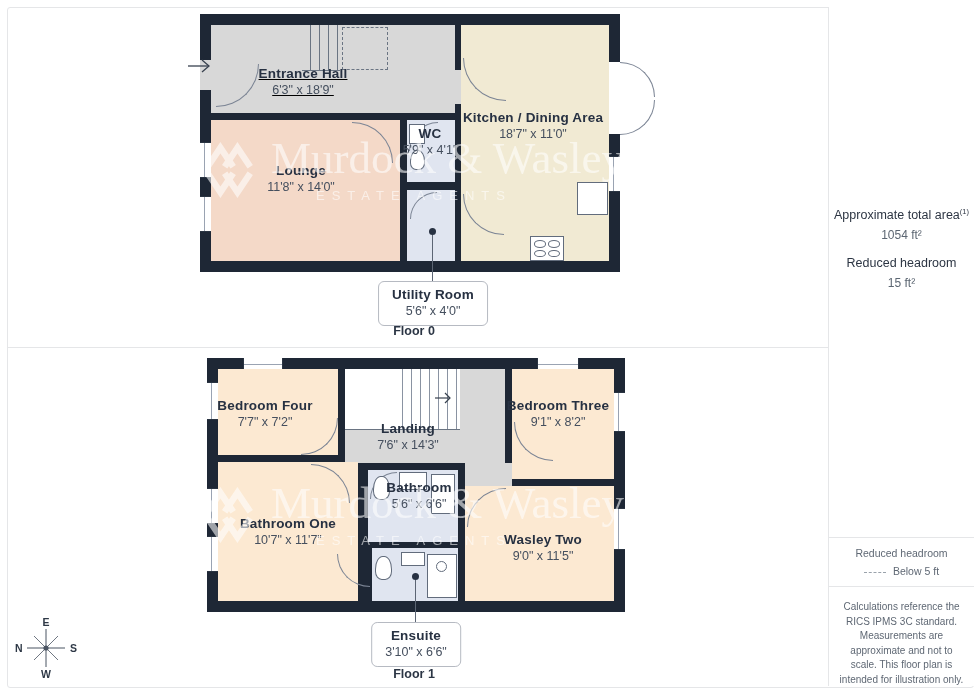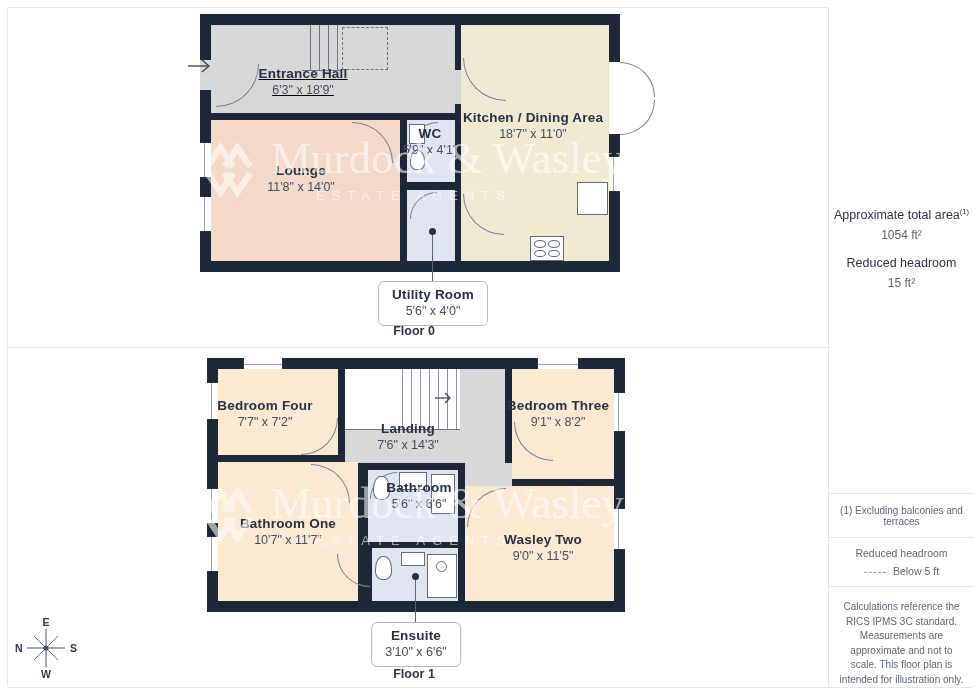--- a/index.html
+++ b/index.html
@@ -260,23 +260,20 @@
 <div class="sidebar">
   <div class="side-area">
     <div class="side-h">
       <span>Approximate total area</span><sup>(1)</sup>
     </div>
     <div class="side-v">1054 ft²</div>
     <div class="side-h" style="margin-top:14px;">Reduced headroom</div>
     <div class="side-v">15 ft²</div>
   </div>
 
-  <div class="side-box box-footnote">
-    <span>(1) Excluding balconies and terraces</span>
-  </div>
 
   <div class="side-box box-legend">
     <div>Reduced headroom</div>
     <div class="legend-line2">
       <span class="dash-sample"></span><span>Below 5 ft</span>
     </div>
   </div>
 
   <div class="side-box box-disclaimer">
     <div>Calculations reference the RICS IPMS 3C standard. Measurements are approximate and not to scale. This floor plan is intended for illustration only.</div>

